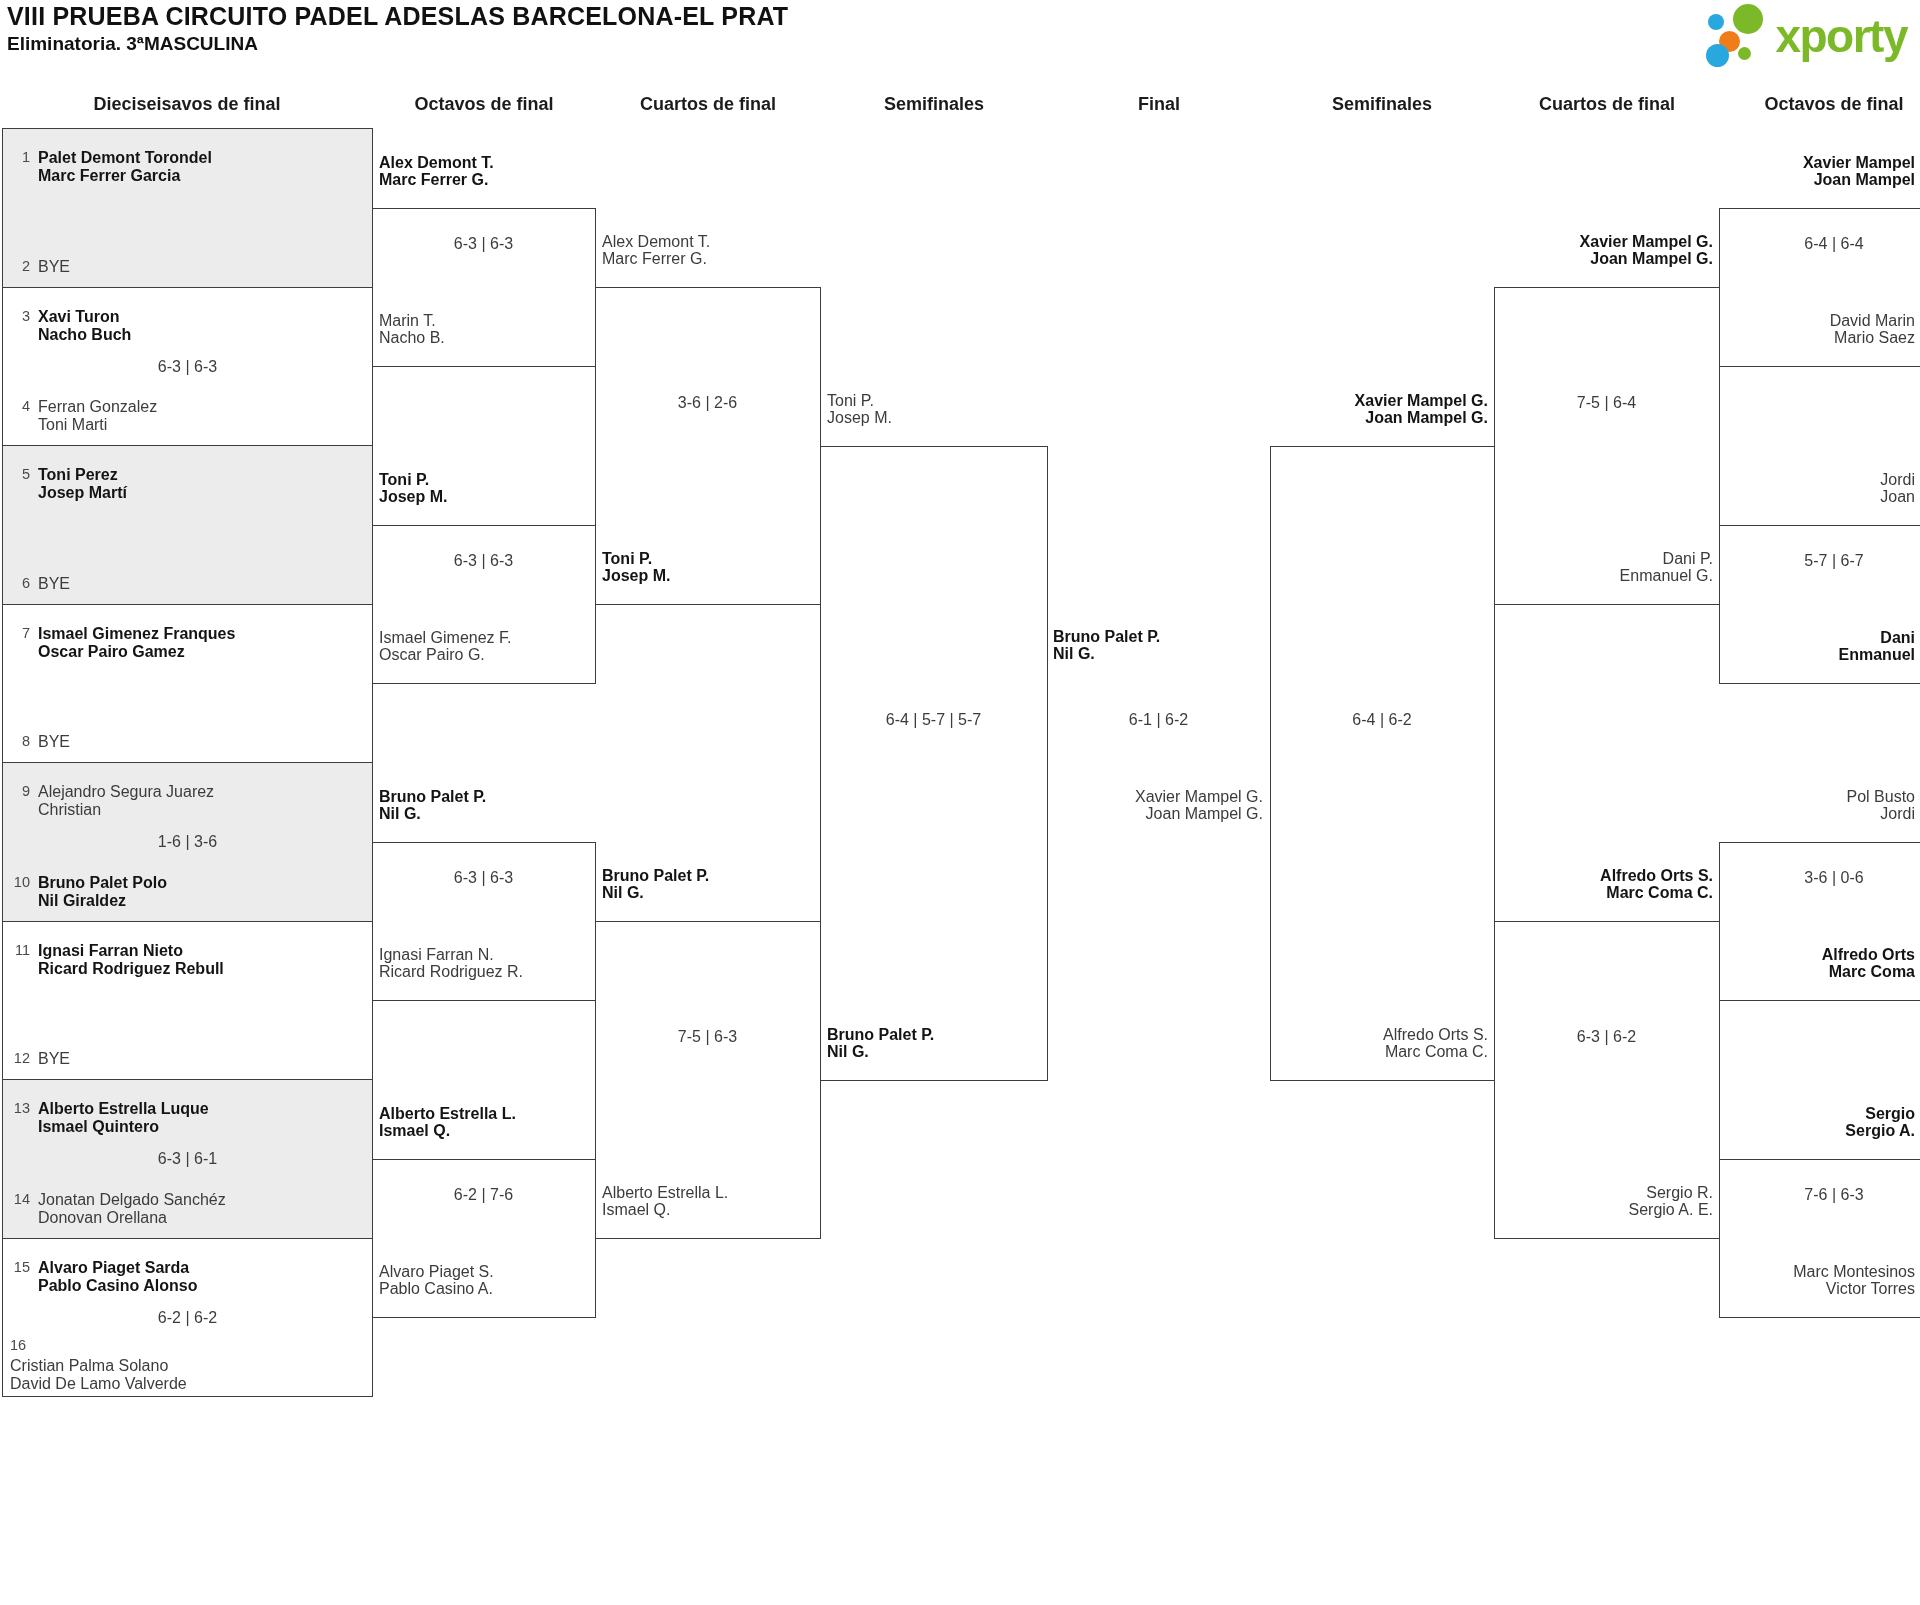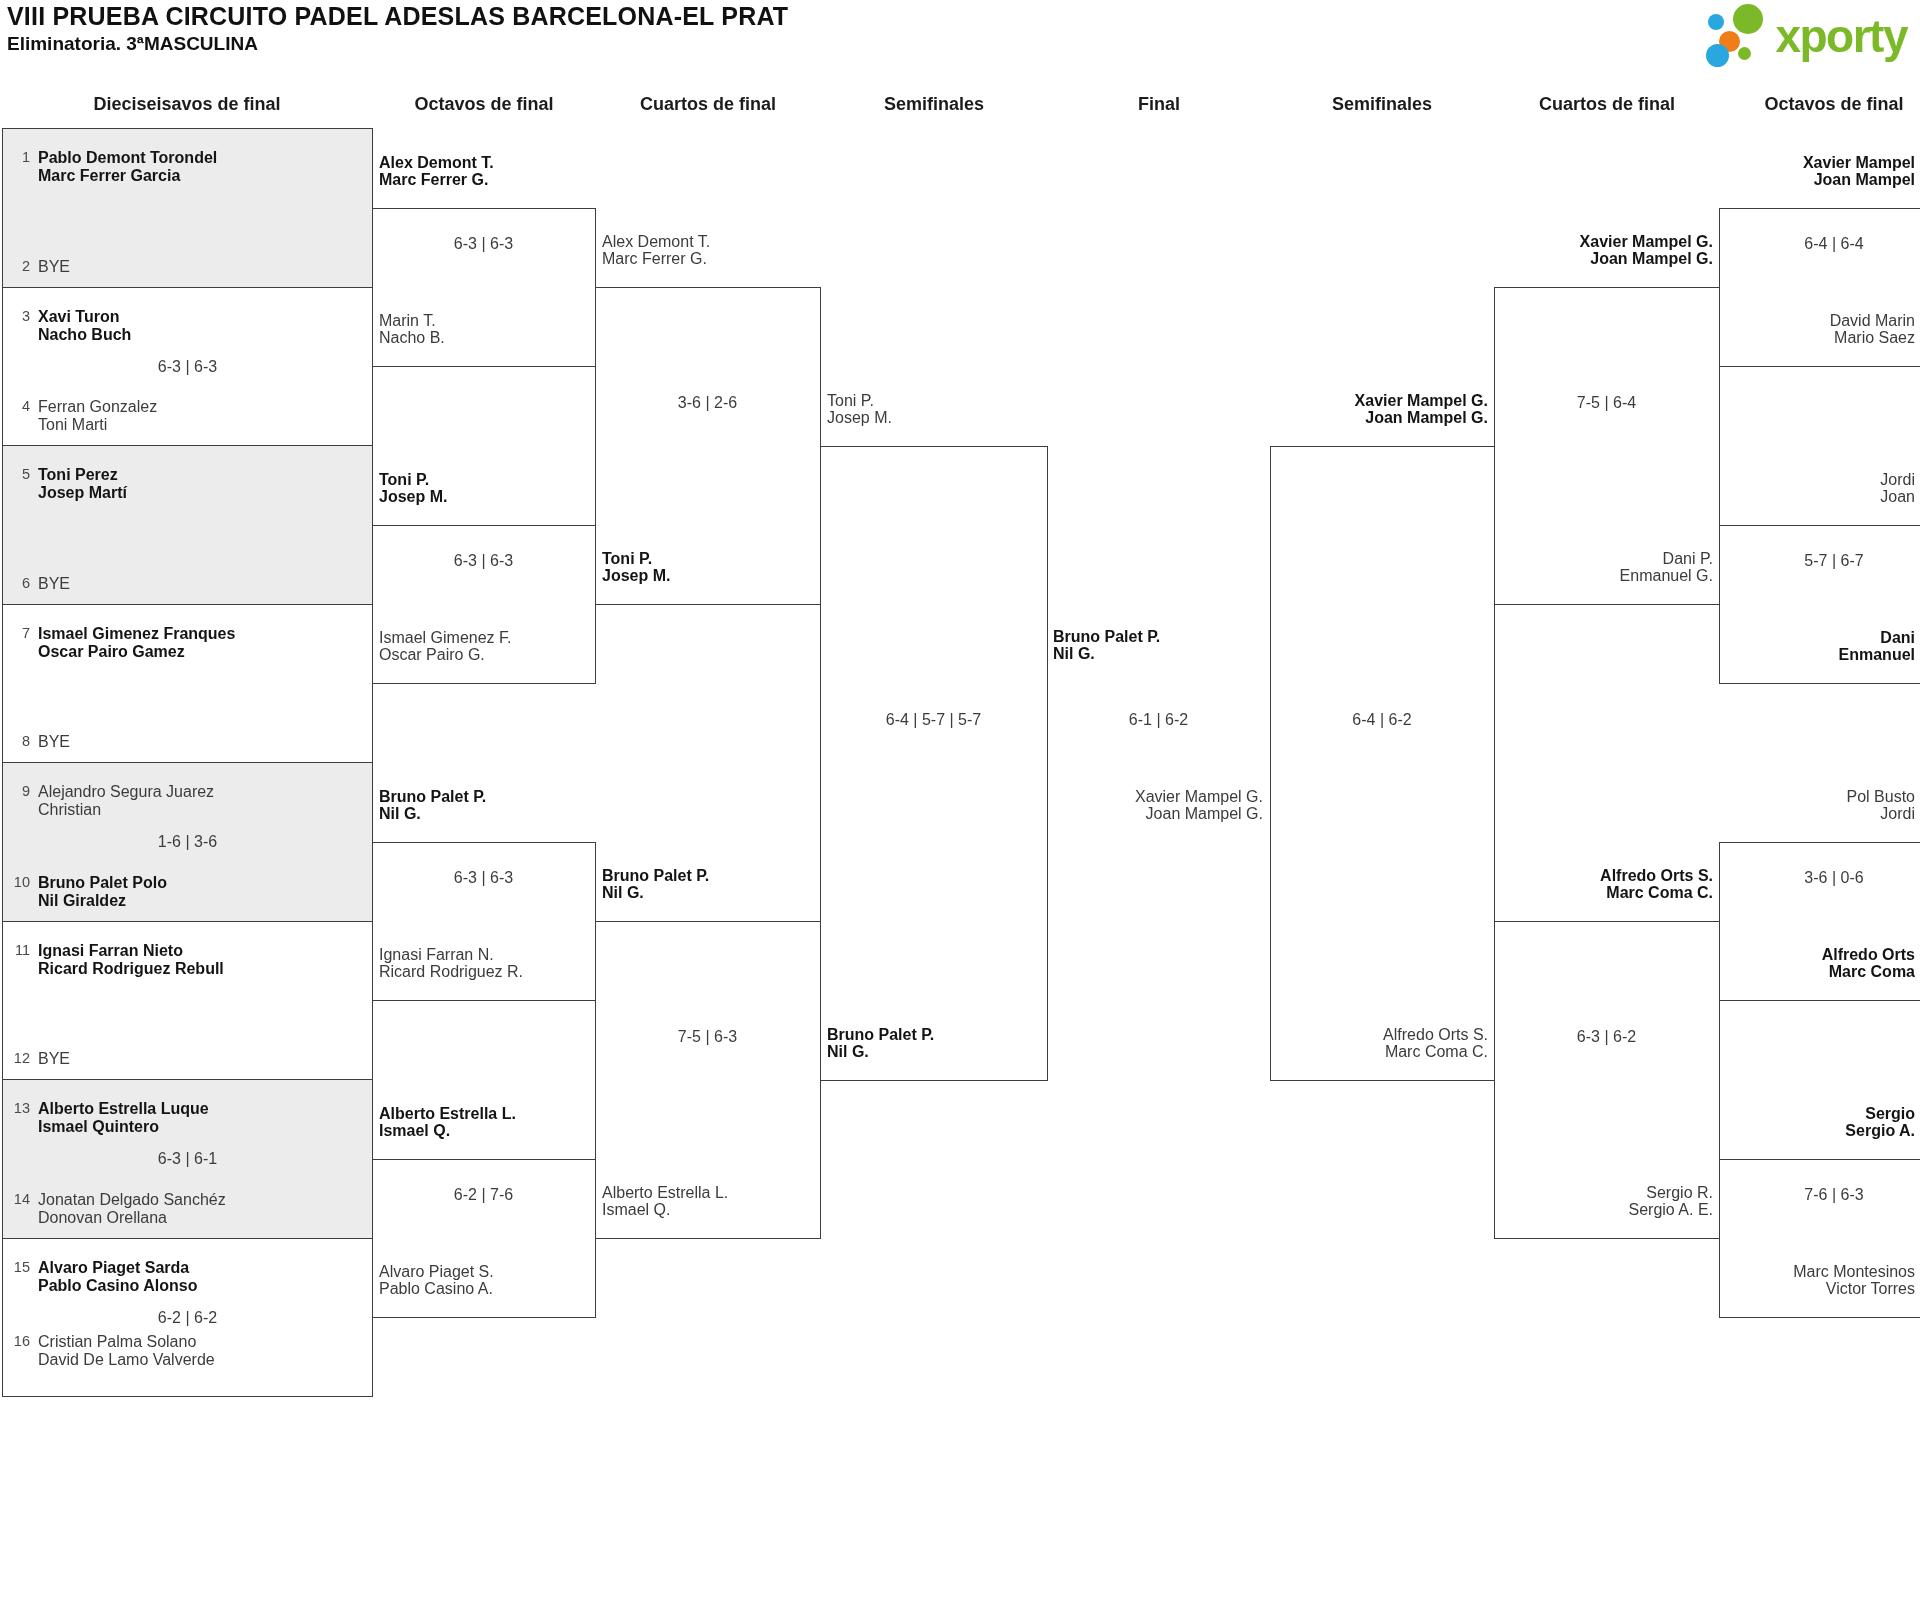--- a/index.html
+++ b/index.html
@@ -52,21 +52,21 @@
   <div class="round-header" style="left:1029px;">Final</div>
   <div class="round-header" style="left:1252px;">Semifinales</div>
   <div class="round-header" style="left:1477px;">Cuartos de final</div>
   <div class="round-header" style="left:1704px;">Octavos de final</div>
 
   <div id="bracket">
       <div class="r32-box shaded" style="top: 128px; height: 160px;">
         <div class="team-row bold" style="top: 20px;">
           <div class="seed">1</div>
           <div class="names">
-            <div>Pablo Demont Torondel</div>
+            <div>Palet Demont Torondel</div>
             <div>Marc Ferrer Garcia</div>
           </div>
         </div>
         <div class="team-row" style="bottom: 12px;">
           <div class="seed">2</div>
           <div class="names">
             <div>BYE</div>
           </div>
         </div>
       </div>
@@ -168,21 +168,21 @@
       </div>
       <div class="r32-box" style="top: 1238px; height: 159px;">
         <div class="team-row bold" style="top: 20px;">
           <div class="seed">15</div>
           <div class="names">
             <div>Alvaro Piaget Sarda</div>
             <div>Pablo Casino Alonso</div>
           </div>
         </div>
         <div class="box-score">6-2 | 6-2</div>
-        <div class="team-row" style="bottom: 28px;">
+        <div class="team-row" style="bottom: 4px; flex-direction: column;">
           <div class="seed">16</div>
           <div class="names">
             <div>Cristian Palma Solano</div>
             <div>David De Lamo Valverde</div>
           </div>
         </div>
       </div>
       <div class="match-rect" style="left: 372px; top: 208px; width: 224px; height: 159px;"></div>
       <div class="pair-label bold" style="top: 154px; left: 379px;">
         <div>Alex Demont T.</div>

